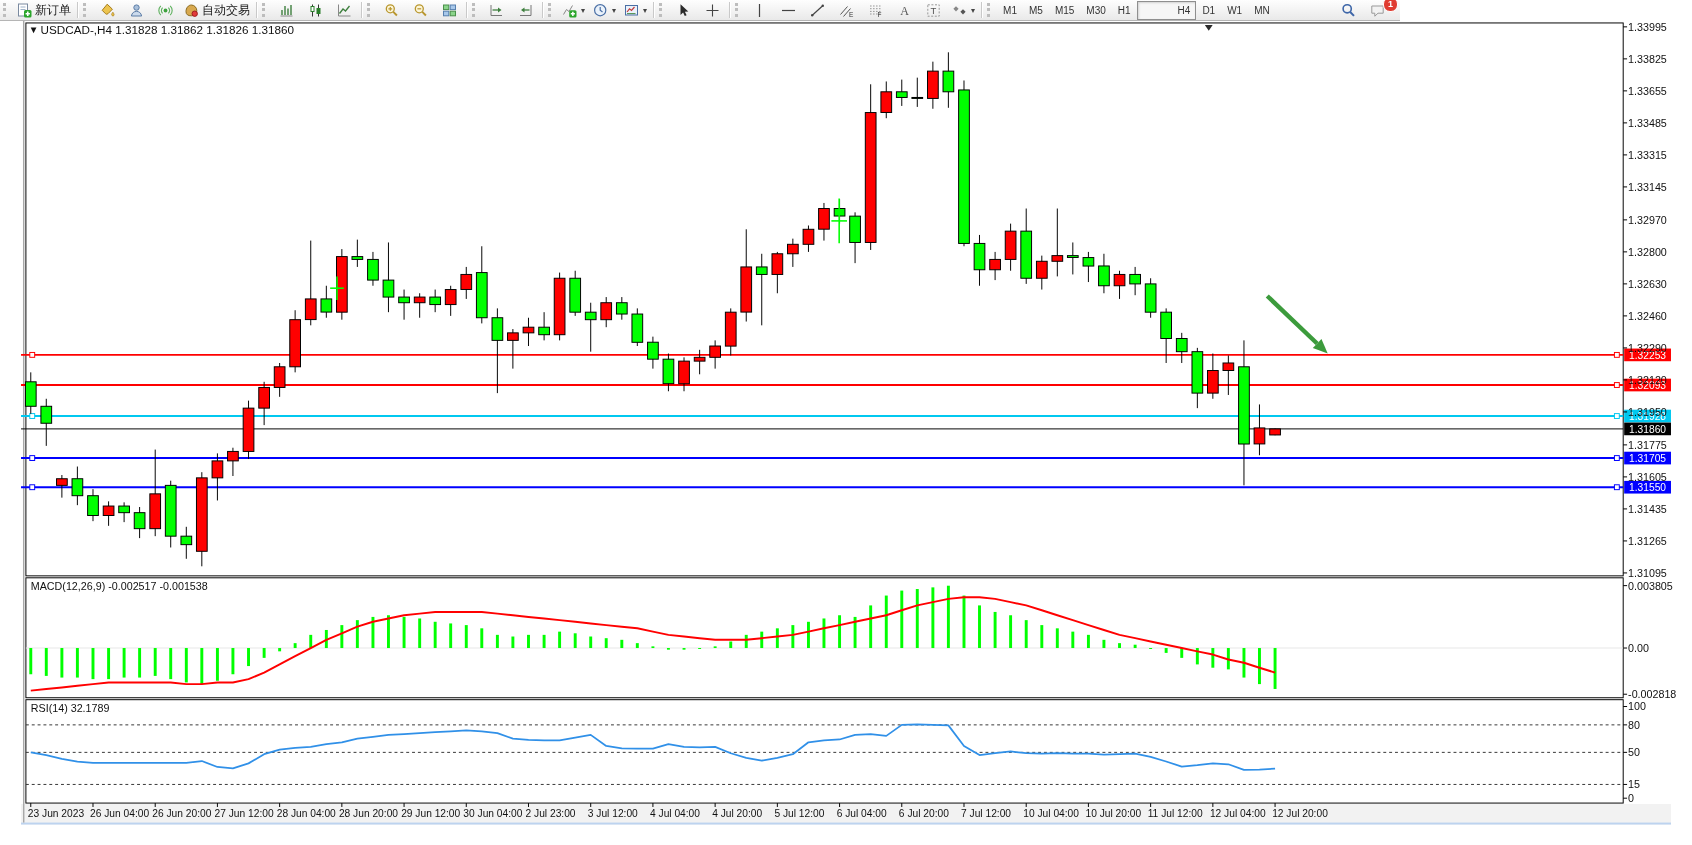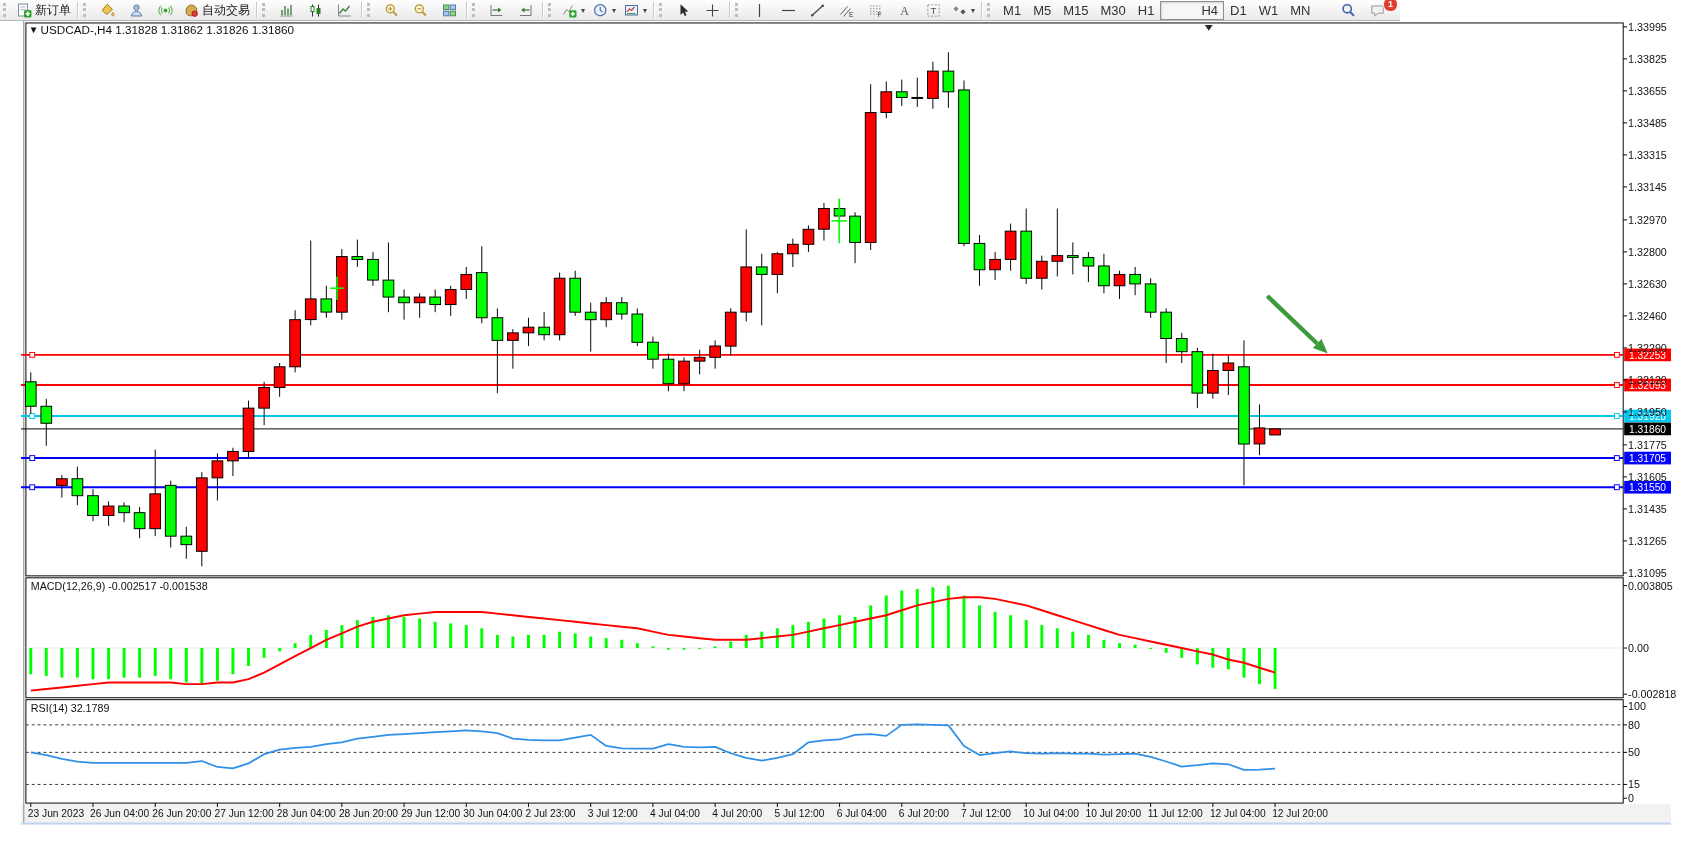--- a/index.html
+++ b/index.html
@@ -7,21 +7,21 @@
        font-family:"Liberation Sans",sans-serif;-webkit-font-smoothing:antialiased;}
   .toolbar{position:absolute;left:0;top:0;width:1400px;height:21px;z-index:5;
     display:flex;align-items:center;background:linear-gradient(#fefefe,#e9e9e9);
     border-bottom:1px solid #b5b5b5;box-sizing:border-box;padding-left:1px;}
   .tb-grip{width:4px;height:14px;border-left:3px dotted #bdbdbd;margin:0 3px 0 2px;flex:none;}
   .tb-sep{width:1px;height:16px;background:#c9c9c9;border-right:1px solid #fff;margin:0 2px;flex:none;}
   .tb-btn{height:19px;min-width:21px;display:flex;align-items:center;justify-content:center;
     gap:3px;padding:0 3px;font-size:12px;color:#1a1a1a;border:1px solid transparent;flex:none;cursor:default;}
   .tb-btn svg{display:block;}
   .dd{font-size:8px;color:#444;margin-left:1px;}
-  .tf-btn{font-size:13px;color:#333;height:17px;padding:0 5px;display:flex;align-items:center;
+  .tf-btn{font-size:10px;color:#333;height:17px;padding:0 5px;display:flex;align-items:center;
     border:1px solid transparent;flex:none;}
   .tf-btn.active{border:1px solid #8f8f8f;background:#f6f6f6;box-shadow:inset 1px 1px 2px #d2d2d2;padding-left:40px;}
   .tb-right{margin-left:auto;display:flex;align-items:center;margin-right:8px;}
   .chat-wrap{position:relative;}
   .chat-badge{position:absolute;top:-4px;right:-7px;background:#e03c31;color:#fff;font-size:9px;
     min-width:13px;height:13px;border-radius:7px;display:flex;align-items:center;justify-content:center;
     border:1px solid #fff;font-weight:bold;}
   .chart-stage{position:absolute;left:0;top:21px;width:1692px;height:824px;}
   svg{font-family:"Liberation Sans",sans-serif;}
 </style>

